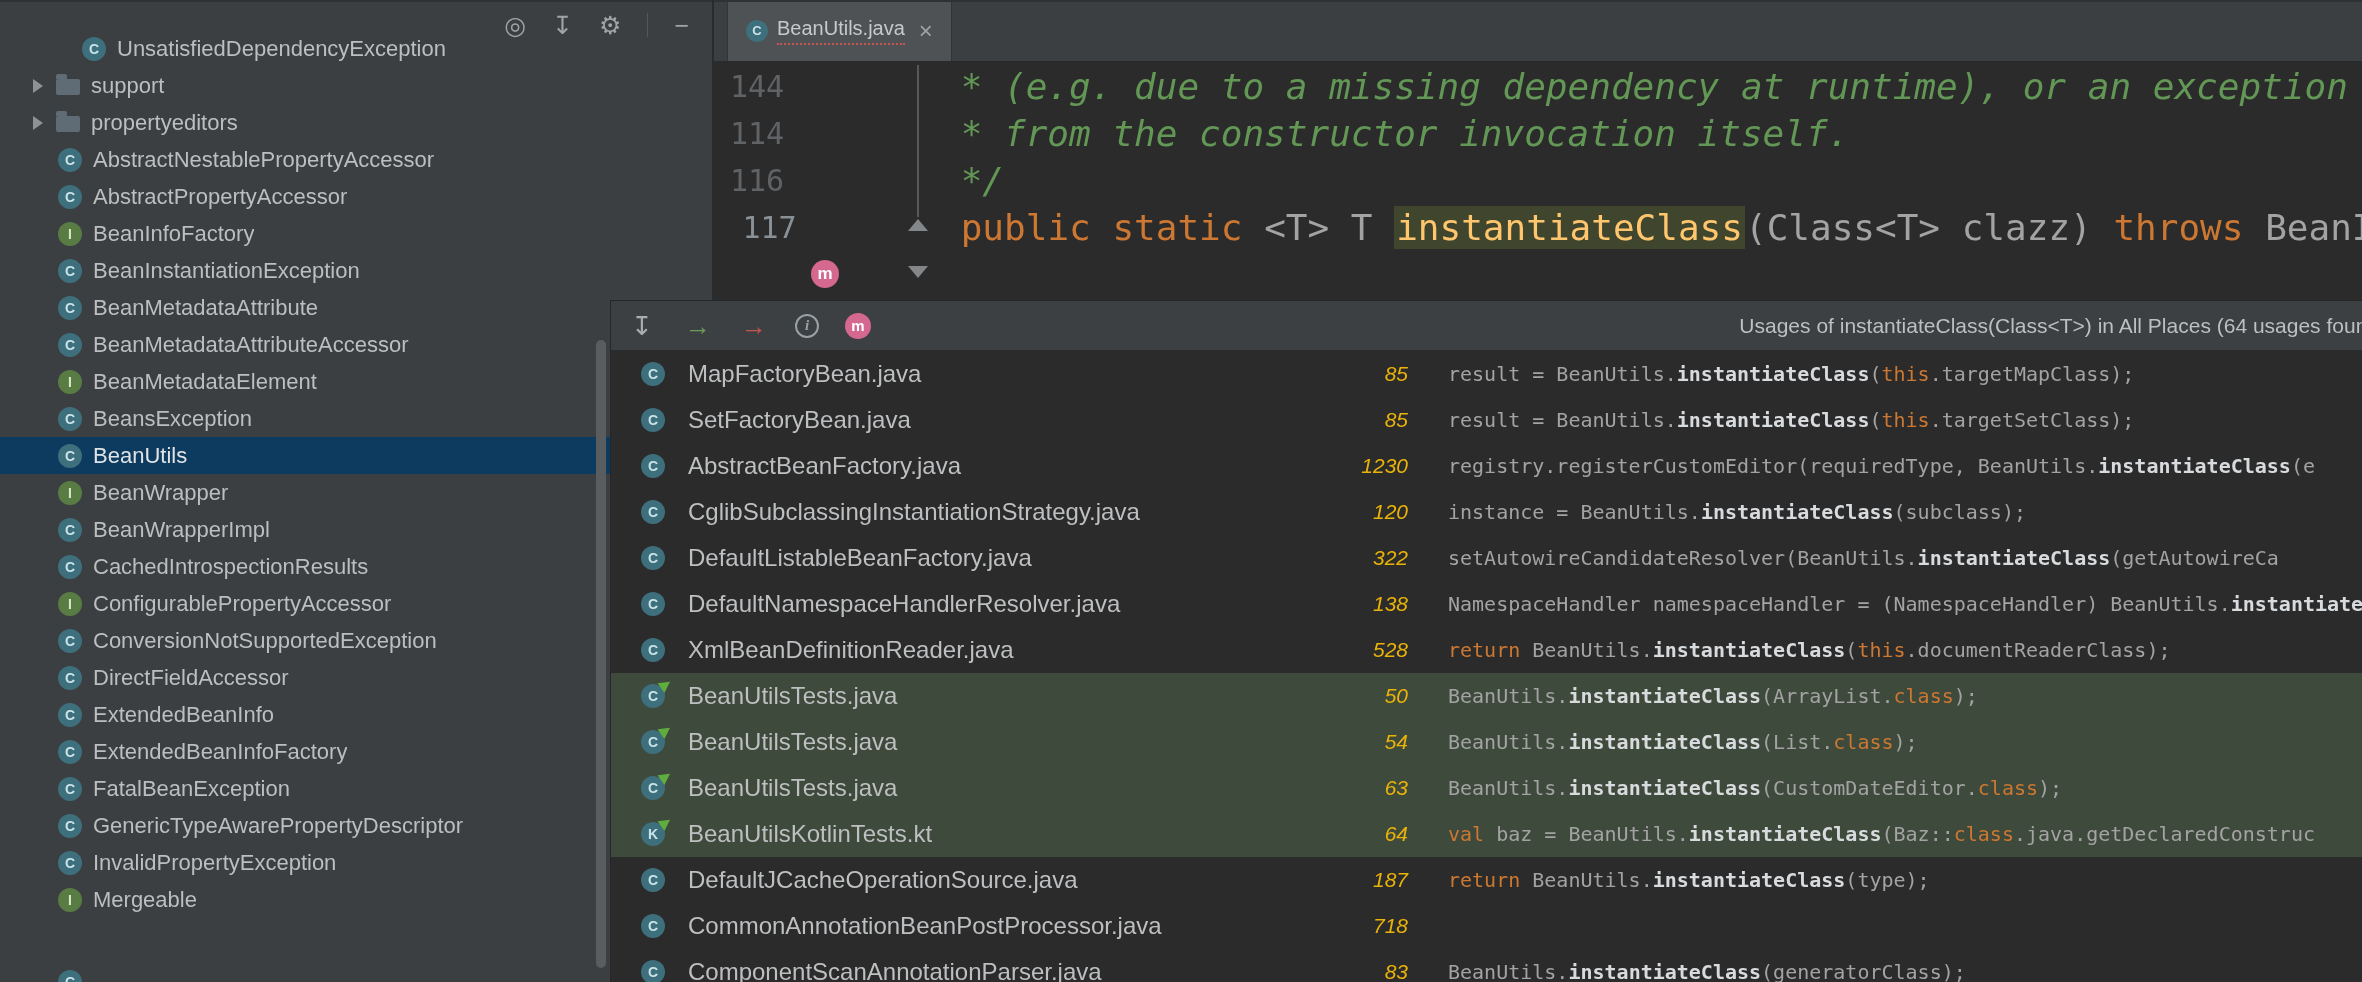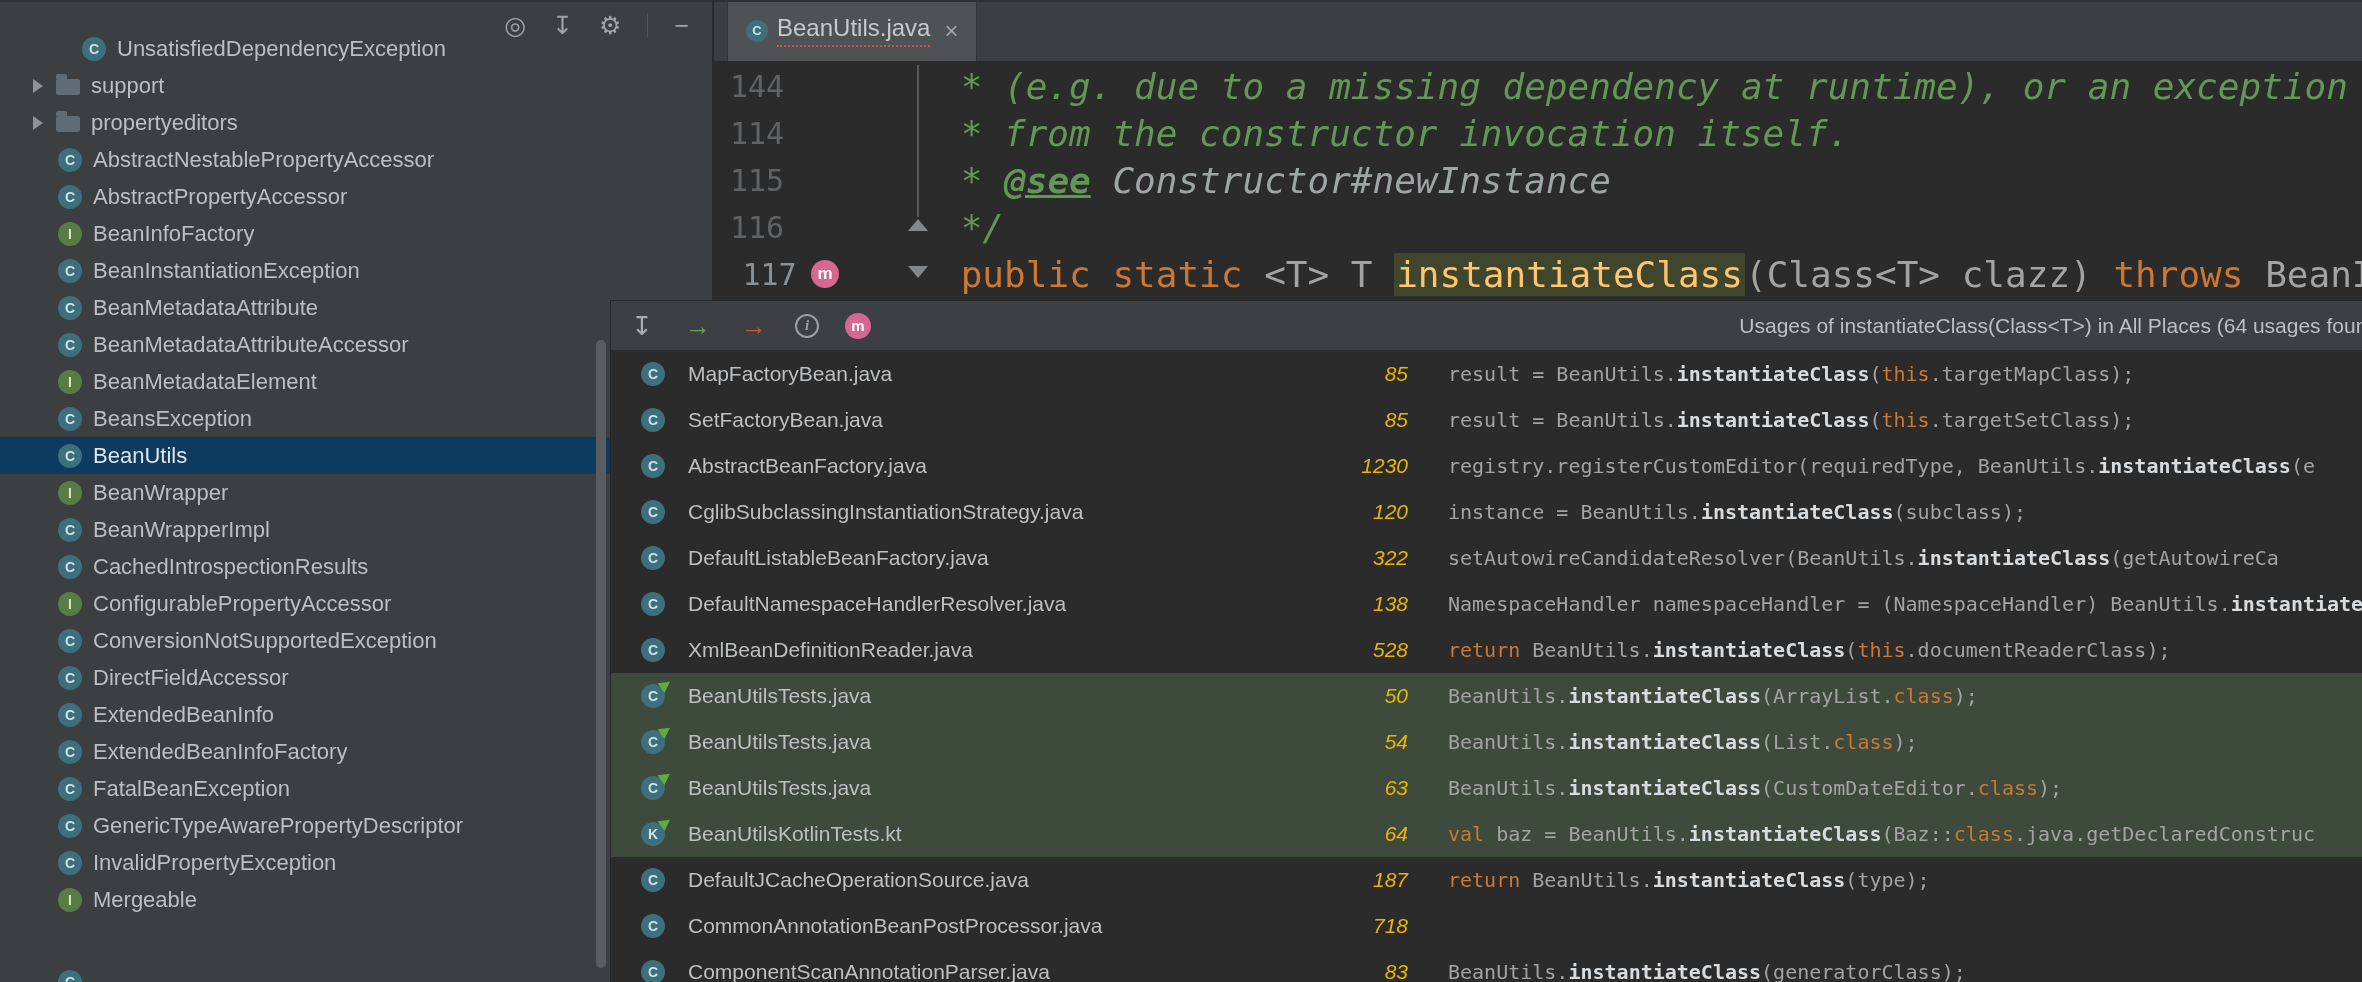--- a/index.html
+++ b/index.html
@@ -27,21 +27,21 @@
   .tico-test::after,.tico-ktest::after{content:"";position:absolute;right:-6px;top:-5px;width:0;height:0;border-left:11px solid #5fad3f;border-top:6px solid transparent;border-bottom:6px solid transparent;transform:rotate(-35deg);}
   .tico-folder{width:24px;height:16px;border-radius:2px;background:#606c75;margin-top:3px;}
   .tico-folder::before{content:"";position:absolute;top:-5px;left:0;width:11px;height:5px;background:#606c75;border-radius:2px 2px 0 0;}
   .scroll-thumb{position:absolute;left:596px;top:340px;width:10px;height:628px;border-radius:5px;background:#595d5f;z-index:7;}
   
   .editor{position:absolute;left:714px;top:0;right:0;height:300px;background:#2b2b2b;}
   .tabbar{height:62px;background:#3c3f41;border-bottom:1px solid #282b2d;display:flex;align-items:stretch;box-sizing:border-box;}
   .tabbar::before{content:"";position:absolute;top:0;left:0;right:0;height:2px;background:#2f3234;}
   .tab{margin-left:13px;padding:0 18px;display:flex;align-items:center;background:#4e5254;border-left:1px solid #323537;border-right:1px solid #323537;}
   .tab .tico{width:22px;height:22px;font-size:13px;margin-right:9px;}
-  .tab-label{font-size:24px;color:#c7c9cb;border-bottom:2px dotted #c75450;padding-bottom:3px;}
+  .tab-label{font-size:20px;color:#c7c9cb;border-bottom:2px dotted #c75450;padding-bottom:3px;}
   .tab-close{font-size:24px;color:#9fa2a4;margin-left:14px;line-height:1;}
   .code-area{position:absolute;top:63px;left:0;right:0;bottom:0;overflow:hidden;font-family:"DejaVu Sans Mono",monospace;font-size:36px;line-height:47px;color:#a9b7c6;}
   .eline{display:flex;white-space:pre;height:47px;}
   .ln{flex:none;width:95px;padding-left:16px;font-size:30px;color:#606366;box-sizing:border-box;}
   .ln.bright{color:#8a9196;text-align:center;}
   .gslot{flex:none;width:130px;}
   .ctext{white-space:pre;}
   .gutter-overlay{position:absolute;left:95px;top:0;width:130px;height:100%;}
   .fold-line{position:absolute;left:108px;top:2px;width:2px;height:152px;background:#55595b;}
   .fold-up{position:absolute;left:99px;top:156px;width:0;height:0;border-left:10px solid transparent;border-right:10px solid transparent;border-bottom:12px solid #83878a;}
@@ -50,21 +50,21 @@
   
   .usages{position:absolute;left:610px;top:300px;right:0;bottom:0;background:#2b2b2b;border-top:1px solid #242627;border-left:1px solid #242627;z-index:5;overflow:hidden;box-sizing:border-box;}
   .u-toolbar{position:relative;height:50px;background:#3d4043;border-bottom:1px solid #2a2c2e;display:flex;align-items:center;gap:26px;padding-left:16px;overflow:hidden;box-sizing:border-box;}
   .u-tool{font-size:26px;line-height:1;width:30px;text-align:center;color:#a9adb0;}
   .ico-info{width:24px;height:24px;border-radius:50%;border:2px solid #9aa0a3;color:#9aa0a3;display:inline-flex;align-items:center;justify-content:center;font:italic bold 15px "Liberation Serif",serif;box-sizing:border-box;}
   .ico-m{width:26px;height:26px;border-radius:50%;background:#d4688e;color:#fff;display:inline-flex;align-items:center;justify-content:center;font:bold 15px "Liberation Sans",sans-serif;}
   .u-title{position:absolute;right:-24px;top:0;height:50px;display:flex;align-items:center;font-size:21px;color:#bdbfc1;white-space:nowrap;}
   .u-rows{position:absolute;top:50px;left:0;right:0;bottom:0;overflow:hidden;}
   .u-row{height:46px;display:flex;align-items:center;padding-left:30px;box-sizing:border-box;}
   .u-row.test{background:#3e4a3c;}
-  .u-file{margin-left:12px;width:600px;flex:none;font-size:21px;color:#bdbfc1;white-space:nowrap;overflow:hidden;}
+  .u-file{margin-left:12px;width:600px;flex:none;font-size:24px;color:#bdbfc1;white-space:nowrap;overflow:hidden;}
   .u-line{flex:none;width:120px;text-align:right;font-size:21px;color:#eab308;font-style:italic;}
   .u-code{margin-left:40px;flex:1;font-family:"DejaVu Sans Mono",monospace;font-size:20px;white-space:pre;overflow:hidden;color:#a9b7c6;}
   
   .tk-p{color:#a3a3a3;}
   .tk-k{color:#cc7832;}
   .tk-b{color:#d8dbde;font-weight:bold;}
   .tk-c{color:#629755;font-style:italic;}
   .tk-see{color:#629755;font-style:italic;font-weight:bold;text-decoration:underline;}
   .tk-ref{color:#9da5a5;font-style:italic;}
   .tk-d{color:#ffc66d;background:#40462e;padding:1px 2px;}
@@ -191,21 +191,20 @@
     <div class="tab">
       <span class="tico tico-class">C</span>
       <span class="tab-label">BeanUtils.java</span>
       <span class="tab-close">×</span>
     </div>
   </div>
   <div class="code-area">
     <div>
         <div class="eline"><span class="ln">144</span><span class="gslot"></span><span class="ctext"><span class="tk-c"> * (e.g. due to a missing dependency at runtime), or an exception</span></span></div>
         <div class="eline"><span class="ln">114</span><span class="gslot"></span><span class="ctext"><span class="tk-c"> * from the constructor invocation itself.</span></span></div>
-        <div class="eline"><span class="ln">115</span><span class="gslot"></span><span class="ctext"><span class="tk-c"> * </span><span class="tk-see">@see</span><span class="tk-ref"> Constructor#newInstance</span></span></div>
         <div class="eline"><span class="ln">116</span><span class="gslot"></span><span class="ctext"><span class="tk-c"> */</span></span></div>
         <div class="eline"><span class="ln bright">117</span><span class="gslot"></span><span class="ctext"><span class="tk-p"> </span><span class="tk-k">public static </span><span class="tk-p">&lt;T&gt; T </span><span class="tk-d">instantiateClass</span><span class="tk-p">(Class&lt;T&gt; clazz) </span><span class="tk-k">throws</span><span class="tk-p"> BeanInstantiationException</span></span></div>
       </div>
     <div class="gutter-overlay">
       <div class="fold-line"></div>
       <div class="fold-up"></div>
       <div class="fold-down"></div>
       <div class="m-badge">m</div>
     </div>
   </div>

